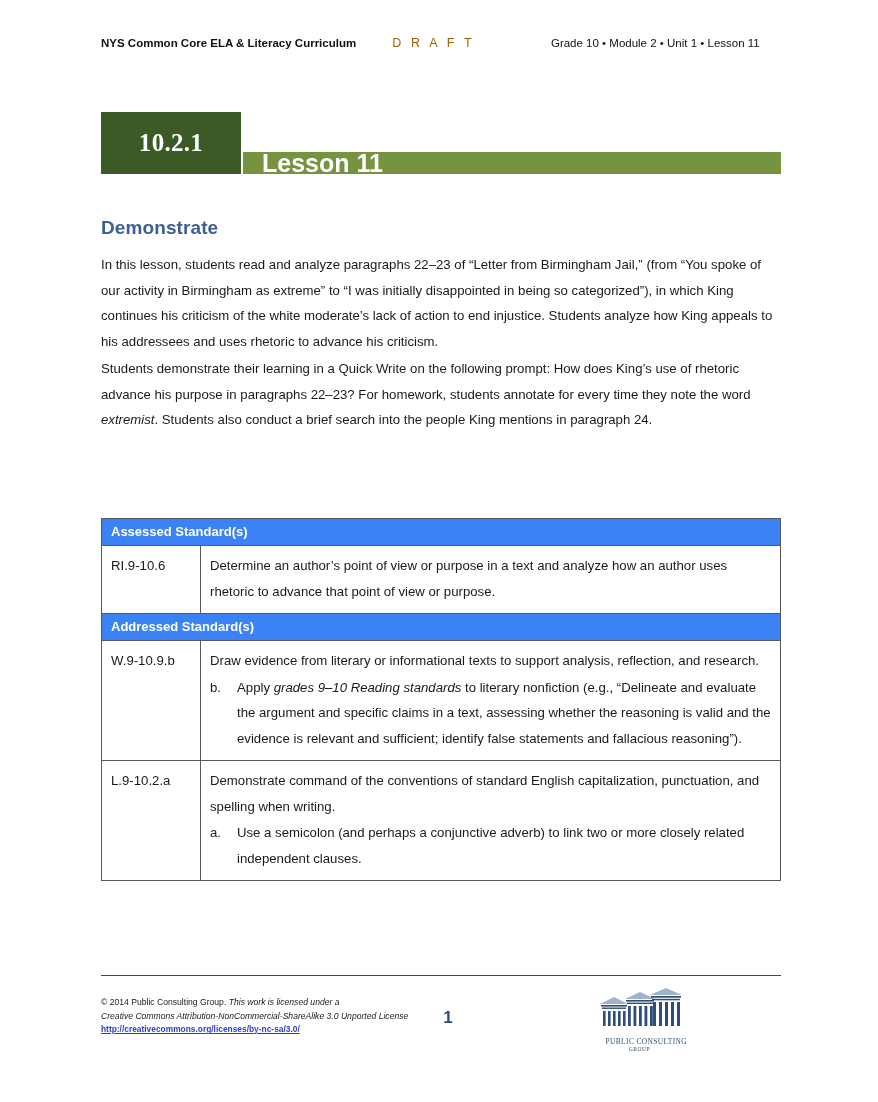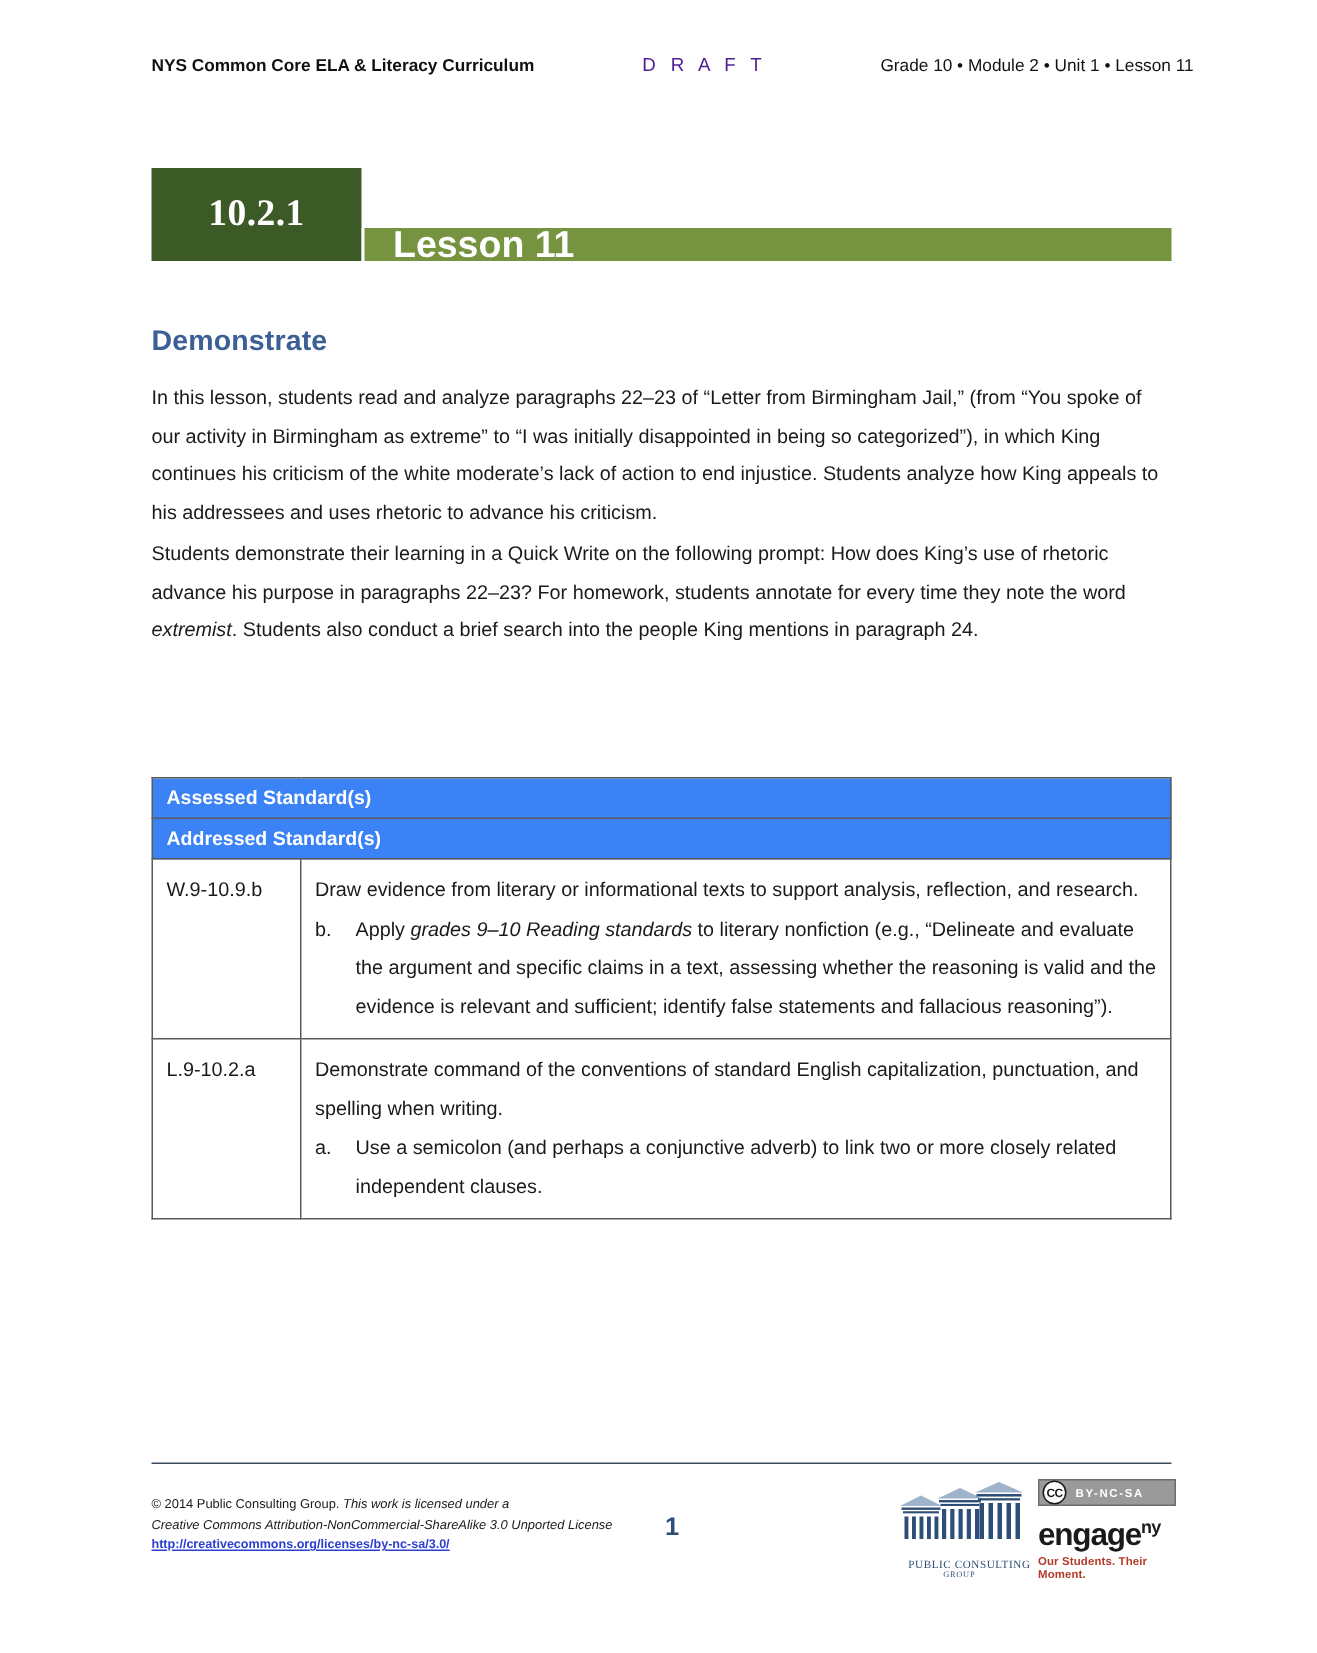--- a/index.html
+++ b/index.html
@@ -35,23 +35,23 @@
     align-items: baseline;
   }
   .hdr-left {
     font-size: 11.5px;
     font-weight: bold;
     color: #111;
     white-space: nowrap;
   }
   .hdr-center {
     font-size: 12.5px;
-    color: #4c1d95;
+    color: #a16207;
     letter-spacing: 3.2px;
-    margin-left: 72px;
+    margin-left: 36px;
     white-space: nowrap;
   }
   .hdr-right {
     font-size: 11.5px;
     color: #111;
     margin-left: 76px;
     white-space: nowrap;
   }
 
   
@@ -311,20 +311,24 @@
   <div class="section-heading" id="standards-heading">Standards</div>
 
   <table class="std-table">
     <colgroup>
       <col class="col-code">
       <col>
     </colgroup>
     <tbody>
       <tr>
         <th class="grp-head" colspan="2">Assessed Standard(s)</th>
+      </tr>
+      <tr>
+        <td class="code-cell">RI.9-10.6</td>
+        <td>Determine an author’s point of view or purpose in a text and analyze how an author uses rhetoric to advance that point of view or purpose.</td>
       </tr>
 
       <tr>
         <th class="grp-head" colspan="2">Addressed Standard(s)</th>
       </tr>
 
       <tr>
         <td class="code-cell">W.9-10.9.b</td>
         <td>
           <div>Draw evidence from literary or informational texts to support analysis, reflection, and research.</div>
@@ -391,22 +395,14 @@
         <rect x="67" y="14" width="3" height="24"></rect>
         <rect x="73" y="14" width="3" height="24"></rect>
         <rect x="79" y="14" width="3" height="24"></rect>
         <rect x="85" y="14" width="3" height="24"></rect>
       </g>
     </svg>
     <div class="pcg-caption">PUBLIC CONSULTING</div>
     <div class="pcg-sub">GROUP</div>
   </div>
 
-  <div class="logo-engage">
-    <div class="cc-badge">
-      <span class="cc-circle">CC</span>
-      <span class="cc-text">BY-NC-SA</span>
-    </div>
-    <div class="engage-word"><span>engage</span><span class="ny">ny</span></div>
-    <div class="engage-tag">Our Students. Their Moment.</div>
-  </div>
 
 </div>
 
 </body></html>

